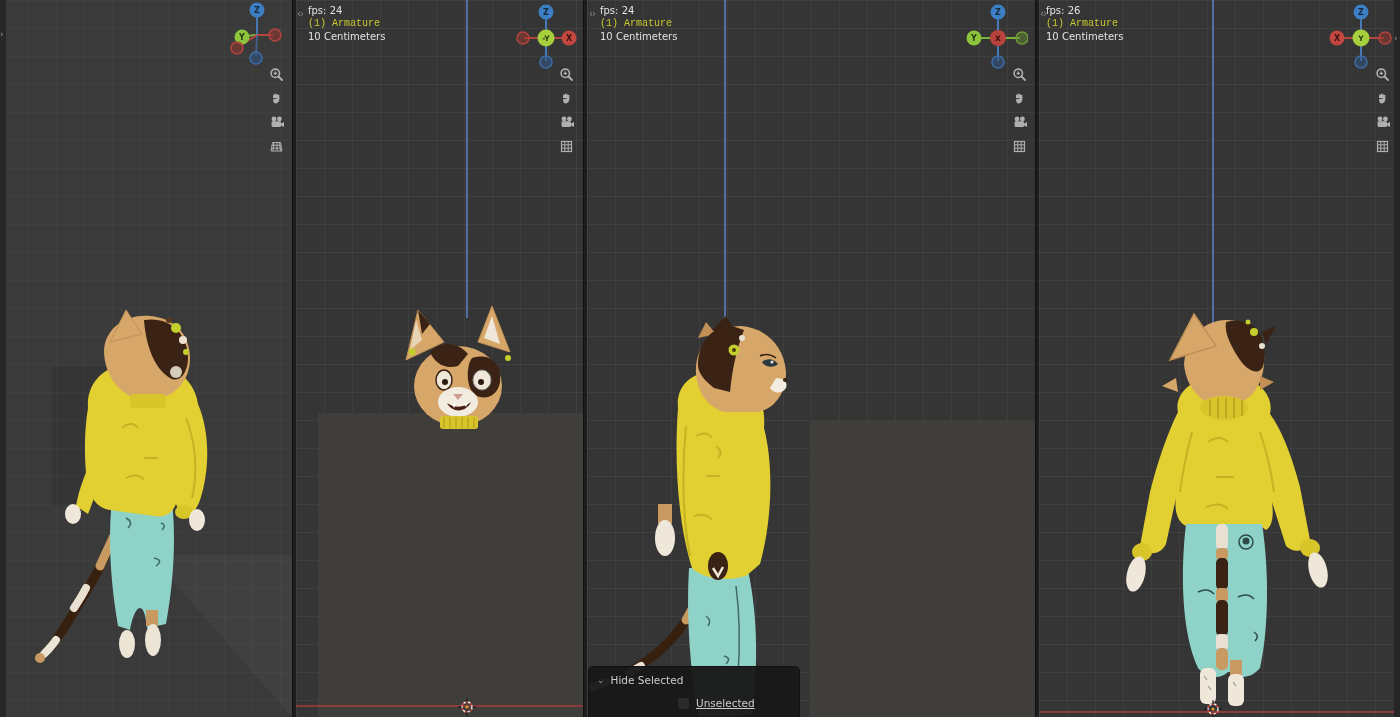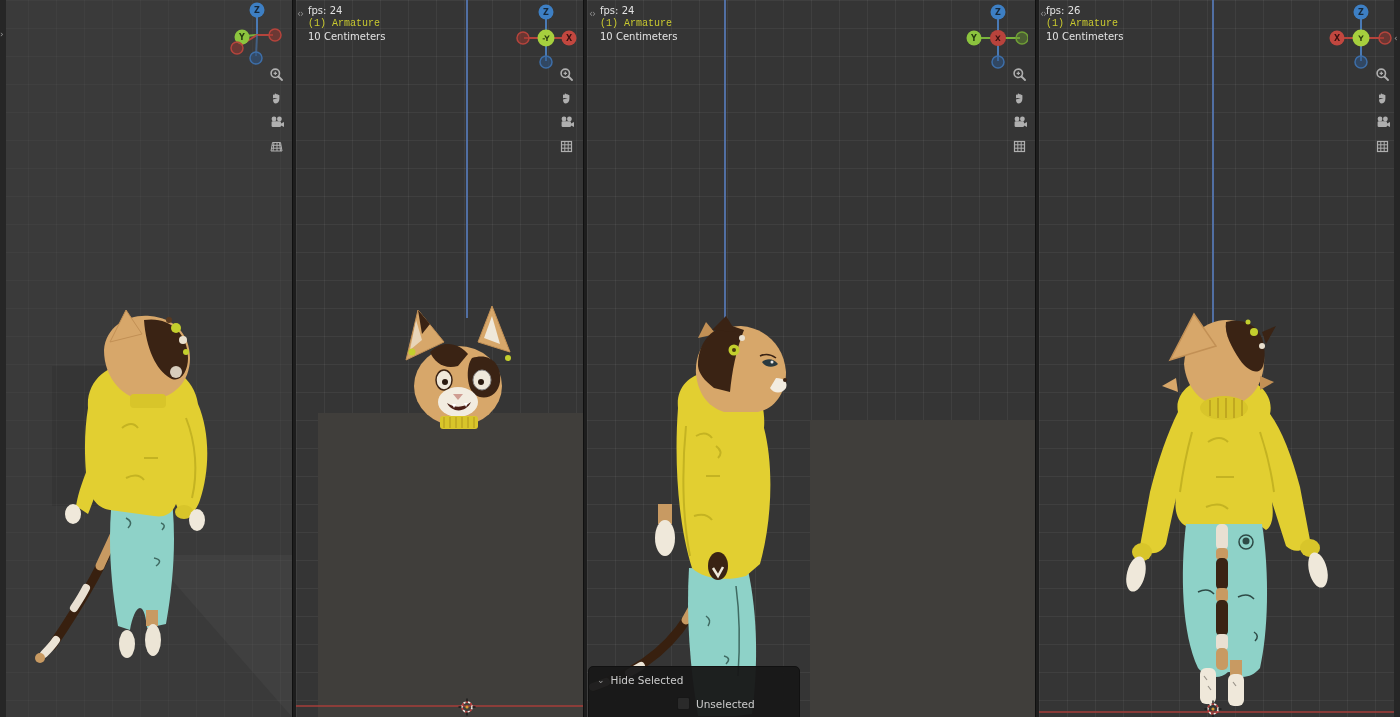--- a/index.html
+++ b/index.html
@@ -25,21 +25,21 @@
   .toolcol{position:absolute;z-index:6;display:flex;flex-direction:column;gap:7px;}
   .toolbtn{width:17px;height:17px;display:flex;align-items:center;justify-content:center;opacity:.85;cursor:pointer;}
   .gizmo{position:absolute;z-index:6;width:64px;height:68px;}
   .charwrap{position:absolute;z-index:3;}
   .cursor3d{position:absolute;z-index:4;width:18px;height:18px;}
   .op-panel{position:absolute;left:588px;top:666px;width:210px;height:62px;
     background:rgba(24,24,24,0.96);border:1px solid #111;border-radius:5px;z-index:9;
     color:#cccccc;font-size:10.5px;}
   .op-head{display:flex;align-items:center;gap:6px;padding:7px 10px 4px 8px;}
   .op-head .tri{color:#9c9c9c;font-size:9px;}
-  .op-row{display:flex;align-items:center;gap:6px;margin:7px 0 0 88px;}
+  .op-row{display:flex;gap:6px;margin:7px 0 0 88px;text-decoration:underline;}
   .checkbox{width:11px;height:11px;background:#2a2a2a;border:1px solid #171717;border-radius:2px;}
   svg text{font-family:"DejaVu Sans",sans-serif;}
 </style>
 </head>
 <body>
 
 <div id="screen">
 
   <div class="vp persp" style="left:0;width:292px;">
     <div class="backdrop" style="left:52px;top:366px;width:100px;height:140px;background:rgba(0,0,0,0.07);"></div>

